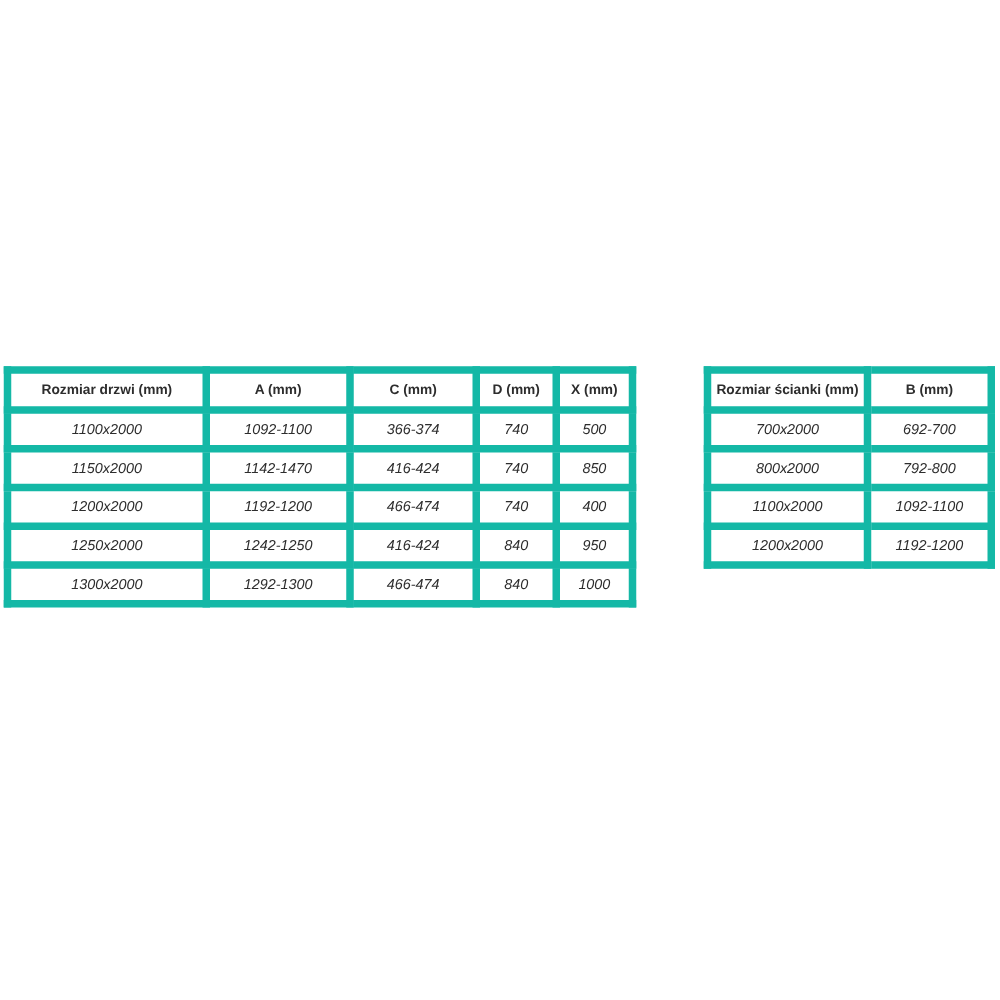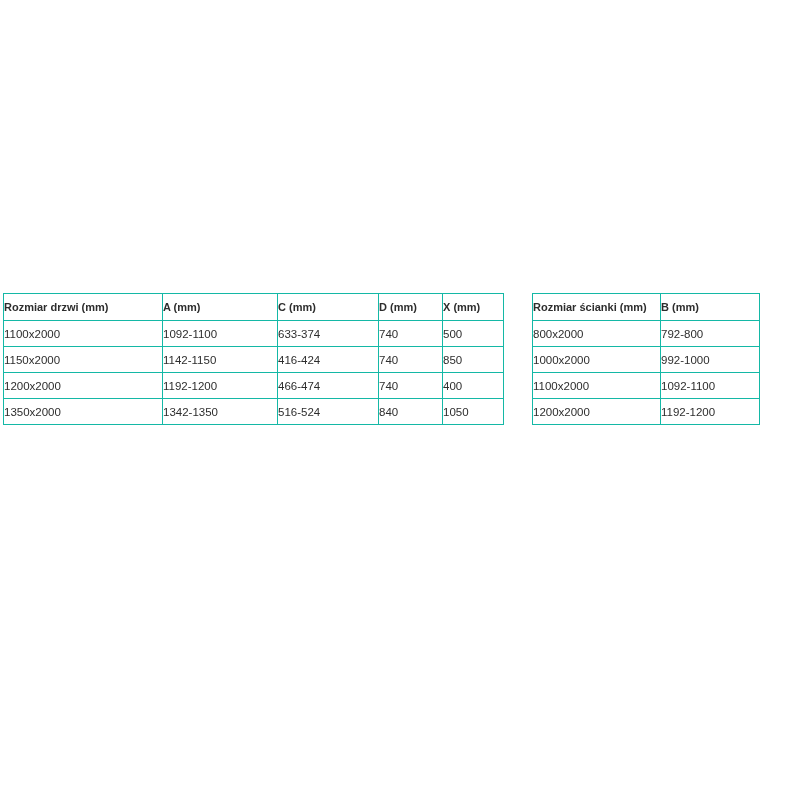--- a/index.html
+++ b/index.html
@@ -14,46 +14,47 @@
     font-family: "Liberation Sans", sans-serif;
     color: #2d2d2d;
   }
   .spec-table {
     position: absolute;
     border-collapse: collapse;
     table-layout: fixed;
     background: #ffffff;
   }
   .spec-table th, .spec-table td {
-    border: 1px solid #14b8a6;
-    text-align: left;
+    border: 6px solid #14b8a6;
+    text-align: center;
     vertical-align: middle;
     padding: 0;
     overflow: hidden;
     white-space: nowrap;
   }
   .spec-table th {
     font-size: 11px;
     font-weight: bold;
     height: 26px;
     color: #2d2d2d;
   }
   .spec-table td {
     font-size: 11.5px;
     font-weight: normal;
     height: 25px;
     color: #2d2d2d;
+    font-style: italic;
   }
   #door-table {
     left: 3px;
     top: 293px;
     width: 500px;
   }
   #wall-table {
-    left: 532px;
+    left: 563px;
     top: 293px;
     width: 227px;
   }
 </style>
 </head>
 <body>
 
 <div>
 
   <table id="door-table" class="spec-table">
@@ -70,67 +71,74 @@
           <th>A (mm)</th>
           <th>C (mm)</th>
           <th>D (mm)</th>
           <th>X (mm)</th>
         </tr>
       </thead>
       <tbody>
         <tr>
           <td>1100x2000</td>
           <td>1092-1100</td>
-          <td>633-374</td>
+          <td>366-374</td>
           <td>740</td>
           <td>500</td>
         </tr>
         <tr>
           <td>1150x2000</td>
-          <td>1142-1150</td>
+          <td>1142-1470</td>
           <td>416-424</td>
           <td>740</td>
           <td>850</td>
         </tr>
         <tr>
           <td>1200x2000</td>
           <td>1192-1200</td>
           <td>466-474</td>
           <td>740</td>
           <td>400</td>
         </tr>
         <tr>
-          <td>1350x2000</td>
-          <td>1342-1350</td>
-          <td>516-524</td>
+          <td>1250x2000</td>
+          <td>1242-1250</td>
+          <td>416-424</td>
           <td>840</td>
-          <td>1050</td>
+          <td>950</td>
+        </tr>
+        <tr>
+          <td>1300x2000</td>
+          <td>1292-1300</td>
+          <td>466-474</td>
+          <td>840</td>
+          <td>1000</td>
         </tr>
       </tbody>
     </table>
 
   <table id="wall-table" class="spec-table">
     <colgroup>
       <col style="width:128px">
       <col style="width:99px">
     </colgroup>
   <thead>
         <tr>
           <th>Rozmiar ścianki (mm)</th>
           <th>B (mm)</th>
         </tr>
       </thead>
       <tbody>
         <tr>
+          <td>700x2000</td>
+          <td>692-700</td>
+        </tr>
+        <tr>
           <td>800x2000</td>
           <td>792-800</td>
-        </tr>
-        <tr>
-          <td>1000x2000</td>
-          <td>992-1000</td>
         </tr>
         <tr>
           <td>1100x2000</td>
           <td>1092-1100</td>
         </tr>
         <tr>
           <td>1200x2000</td>
           <td>1192-1200</td>
         </tr>
       </tbody>

